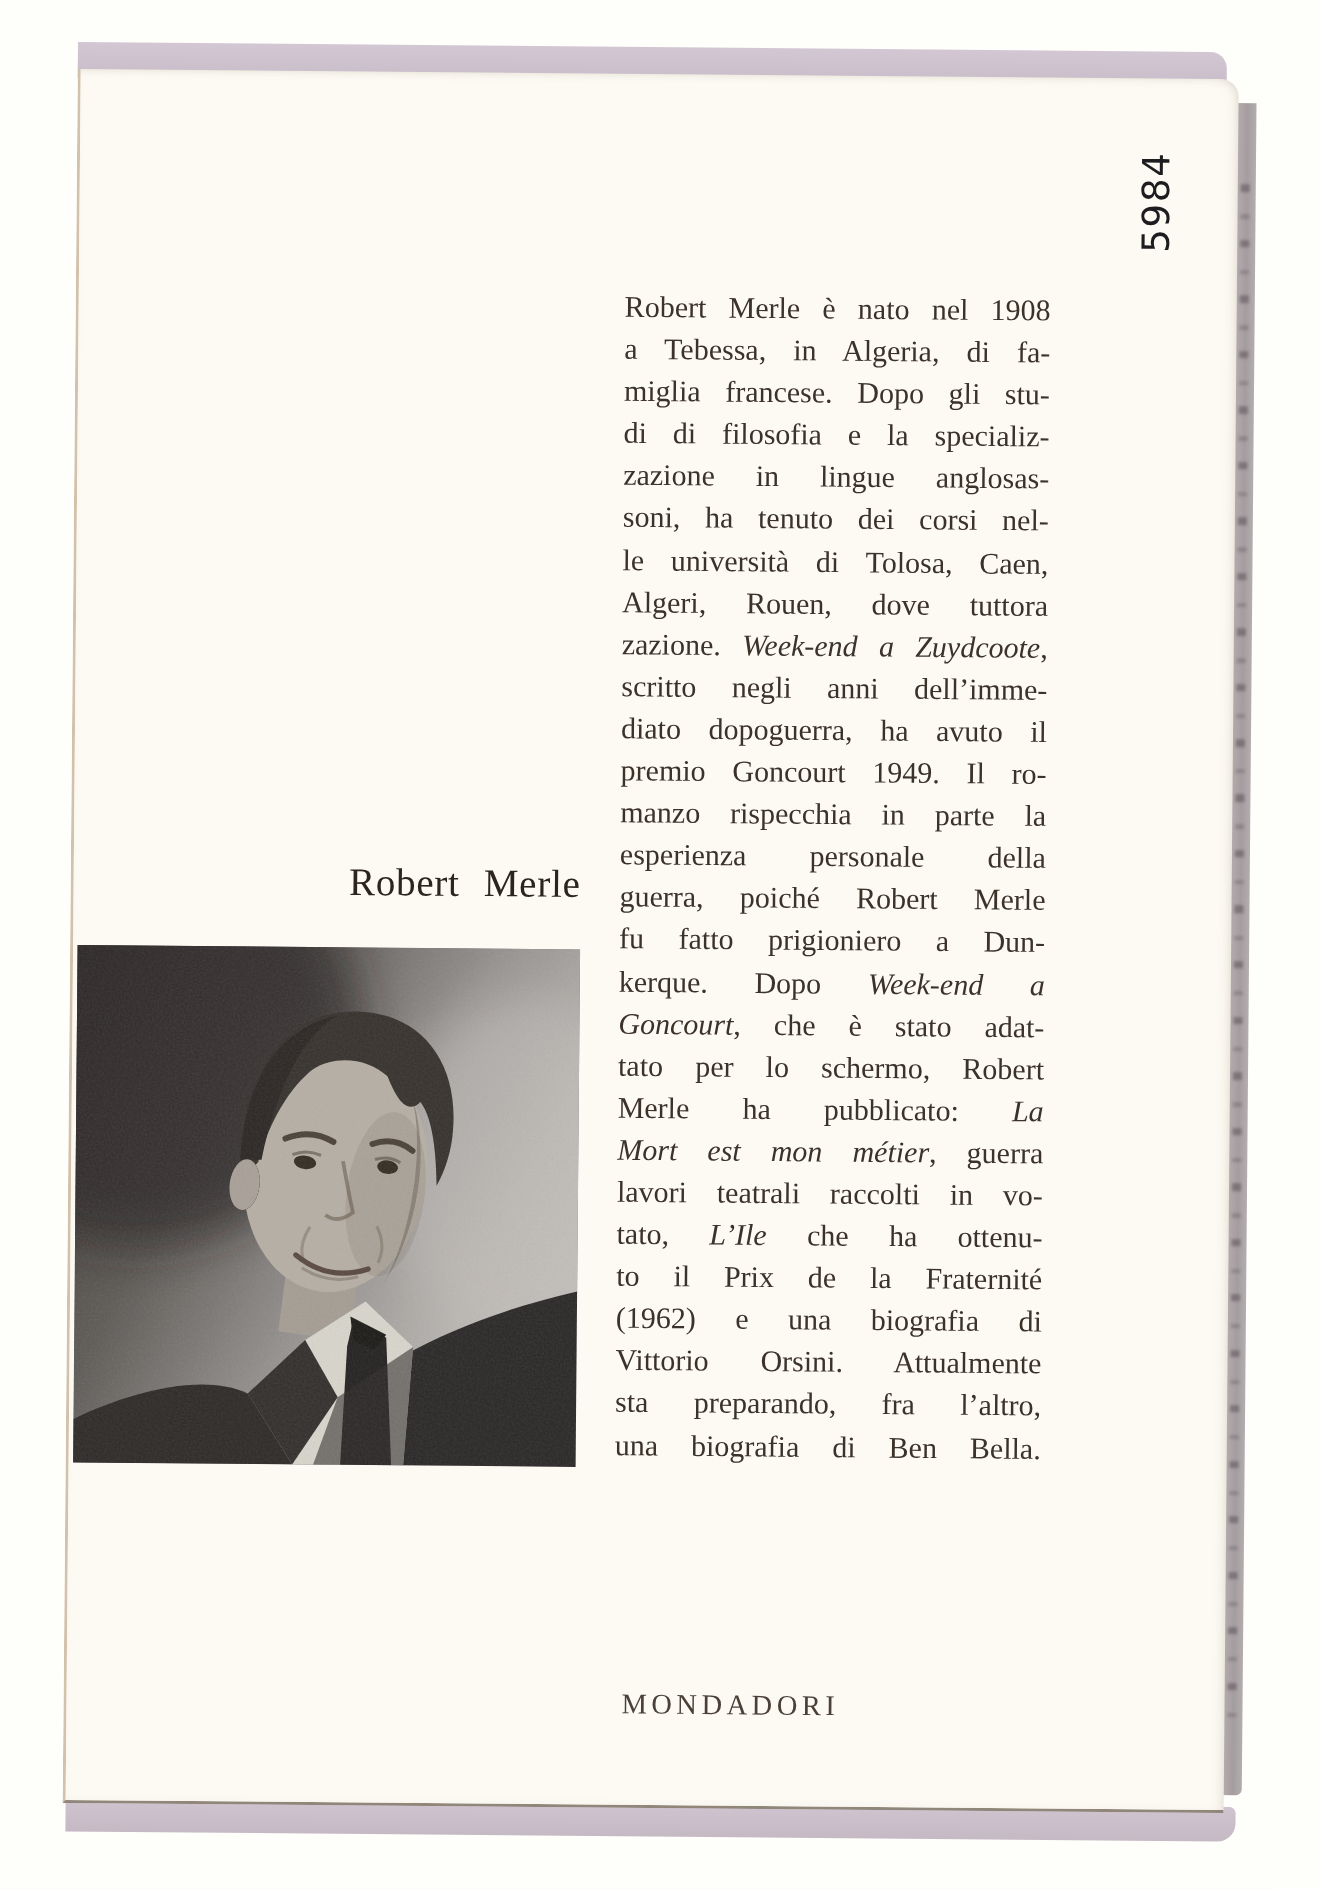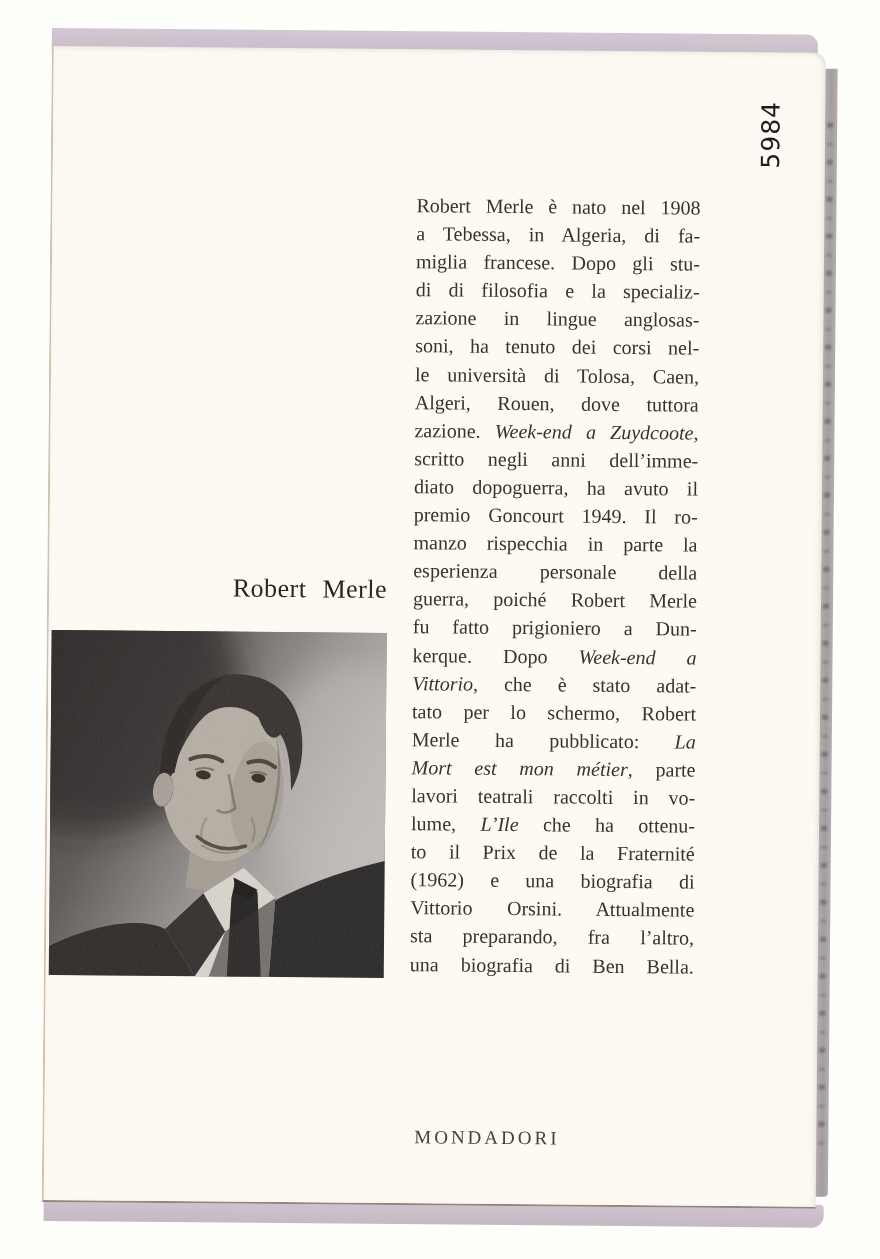--- a/index.html
+++ b/index.html
@@ -105,26 +105,26 @@
         <div class="bio-line"><span>Algeri, Rouen, dove tuttora</span></div>
         <div class="bio-line"><span>zazione. </span><i>Week-end a Zuydcoote</i><span>,</span></div>
         <div class="bio-line"><span>scritto negli anni dell’imme-</span></div>
         <div class="bio-line"><span>diato dopoguerra, ha avuto il</span></div>
         <div class="bio-line"><span>premio Goncourt 1949. Il ro-</span></div>
         <div class="bio-line"><span>manzo rispecchia in parte la</span></div>
         <div class="bio-line"><span>esperienza personale della</span></div>
         <div class="bio-line"><span>guerra, poiché Robert Merle</span></div>
         <div class="bio-line"><span>fu fatto prigioniero a Dun-</span></div>
         <div class="bio-line"><span>kerque. Dopo </span><i>Week-end a</i></div>
-        <div class="bio-line"><i>Vittorio</i><span>, che è stato adat-</span></div>
+        <div class="bio-line"><i>Goncourt</i><span>, che è stato adat-</span></div>
         <div class="bio-line"><span>tato per lo schermo, Robert</span></div>
         <div class="bio-line"><span>Merle ha pubblicato: </span><i>La</i></div>
-        <div class="bio-line"><i>Mort est mon métier</i><span>, parte</span></div>
+        <div class="bio-line"><i>Mort est mon métier</i><span>, guerra</span></div>
         <div class="bio-line"><span>lavori teatrali raccolti in vo-</span></div>
-        <div class="bio-line"><span>lume, </span><i>L’Ile</i><span> che ha ottenu-</span></div>
+        <div class="bio-line"><span>tato, </span><i>L’Ile</i><span> che ha ottenu-</span></div>
         <div class="bio-line"><span>to il Prix de la Fraternité</span></div>
         <div class="bio-line"><span>(1962) e una biografia di</span></div>
         <div class="bio-line"><span>Vittorio Orsini. Attualmente</span></div>
         <div class="bio-line"><span>sta preparando, fra l’altro,</span></div>
         <div class="bio-line"><span>una biografia di Ben Bella.</span></div>
       </div>
 
     <div class="caption">Robert Merle</div>
 
     <div class="photo">

